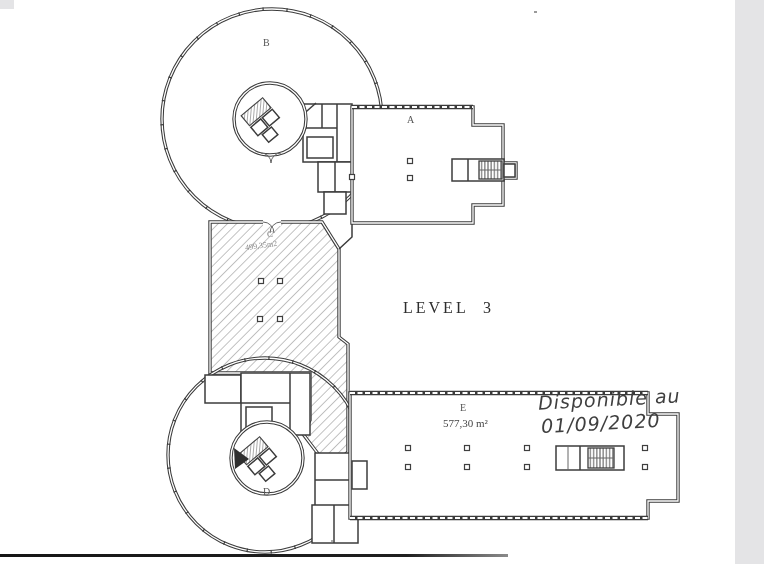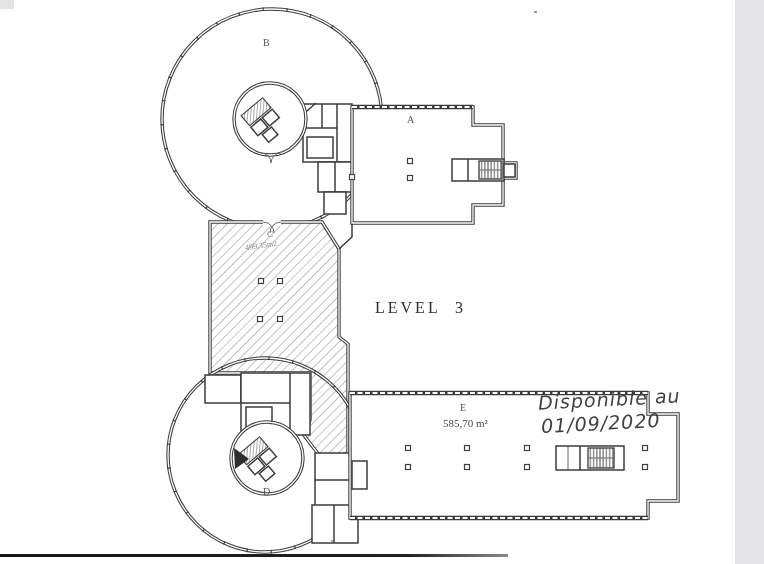--- a/index.html
+++ b/index.html
@@ -177,24 +177,24 @@
     <g>
       <rect x="263" y="217" width="18" height="9" fill="#ffffff" stroke="none"></rect>
       <path d="M263,222 a11,11 0 0 1 11,11 M281,222 a11,11 0 0 0 -11,11" class="thin"></path>
     </g>
   </svg>
 
   <div class="lbl" style="left:263px;top:37px;">B</div>
   <div class="lbl" style="left:407px;top:114px;">A</div>
   <div class="lbl-small" style="left:267px;top:229px;">C</div>
   <div class="area-c" style="left:245px;top:241px;">499,35m2</div>
-  <div class="title" style="left:375px;top:299px;text-align:right;">LEVEL 3</div>
+  <div class="title" style="left:403px;top:299px;text-align:right;">LEVEL 3</div>
   <div class="lbl" style="left:263px;top:486px;">D</div>
   <div class="lbl" style="left:460px;top:402px;">E</div>
-  <div class="area-e" style="left:443px;top:417px;">585,70 m²</div>
+  <div class="area-e" style="left:443px;top:417px;">577,30 m²</div>
   <div class="hand" style="left:538px;top:388px;">Disponible au</div>
   <div class="hand" style="left:541px;top:412px;">01/09/2020</div>
 
   <div class="scan-strip"></div>
   <div class="scan-notch"></div>
   <div class="scan-line"></div>
   <div class="speck1"></div>
   <div class="speck2"></div>
 </div>
 

